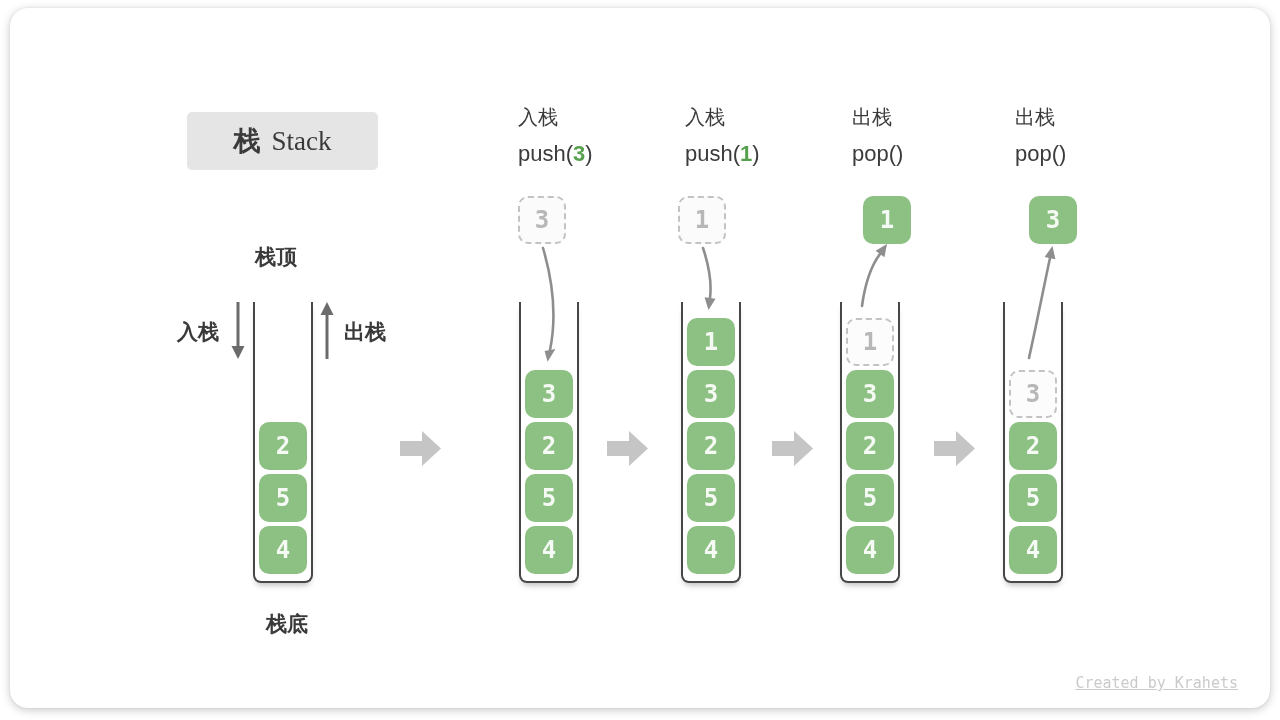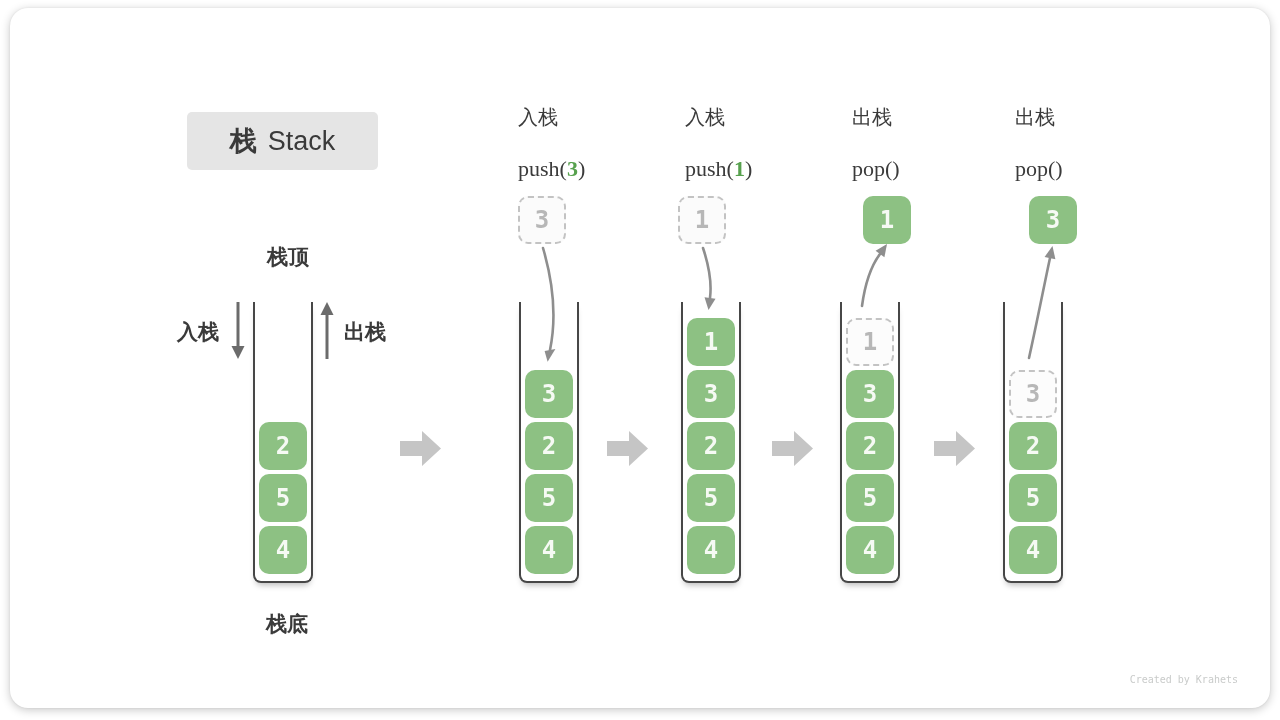--- a/index.html
+++ b/index.html
@@ -15,33 +15,33 @@
     box-shadow:0 2px 10px rgba(0,0,0,.22), 0 0 2px rgba(0,0,0,.08);
   }
   
   .title-box{
     position:absolute;left:187px;top:112px;width:191px;height:58px;
     background:#e5e5e5;border-radius:5px;
     display:flex;align-items:center;justify-content:center;
     color:#3a3a3a;font-size:27px;
   }
   .title-zh{font-weight:bold;}
-  .title-en{font-family:Liberation Sans, sans-serif;margin-left:11px;}
+  .title-en{font-family:Liberation Serif, serif;margin-left:11px;}
   
   .zh-label{
     position:absolute;color:#3a3a3a;font-size:21px;font-weight:bold;
     white-space:nowrap;
   }
   .centered{transform:translateX(-50%);}
   
   .op{position:absolute;top:104px;white-space:nowrap;}
   .op-zh{font-size:20px;color:#3b3b3b;line-height:26px;}
   .op-code{
-    font-family:Liberation Serif, serif;font-size:22px;color:#3b3b3b;
-    line-height:26px;margin-top:26px;
+    font-family:Liberation Sans, sans-serif;font-size:22px;color:#3b3b3b;
+    line-height:26px;margin-top:11px;
   }
   .op-arg{color:#57a14e;font-weight:bold;}
   
   .stack{
     position:absolute;top:302px;width:60px;height:281px;
     border-left:2px solid #474747;border-right:2px solid #474747;
     border-bottom:2px solid #474747;border-radius:0 0 8px 8px;
     background:#ffffff;
     box-shadow:0 5px 6px -3px rgba(0,0,0,.28);
     box-sizing:border-box;
@@ -63,34 +63,34 @@
     display:flex;align-items:center;justify-content:center;
     font-family:"DejaVu Sans Mono", monospace;font-size:24px;font-weight:bold;
   }
   .float-cell.ghost{border:2px dashed #c3c3c3;background:#fbfbfb;color:#b7b7b7;}
   .float-cell.green{background:#8dc183;color:#f6faf4;}
   
   .overlay{position:absolute;left:0;top:0;pointer-events:none;}
   
   .watermark{
     position:absolute;right:42px;top:674px;
-    font-family:"DejaVu Sans Mono", monospace;font-size:10px;color:#c9cbca;
+    font-family:"DejaVu Sans Mono", monospace;font-size:15px;color:#c9cbca;text-decoration:underline;
   }
 </style>
 </head>
 <body>
 
 <div class="card"></div>
 
 <div class="title-box">
   <span class="title-zh">栈</span>
   <span class="title-en">Stack</span>
 </div>
 
-<div class="zh-label centered" style="left:288px;top:243px;">栈顶</div>
+<div class="zh-label centered" style="left:276px;top:243px;">栈顶</div>
 <div class="zh-label centered" style="left:287px;top:610px;text-align:center;">栈底</div>
 <div class="zh-label" style="left:177px;top:318px;">入栈</div>
 <div class="zh-label" style="left:344px;top:318px;">出栈</div>
 
 <div class="op" style="left:518px;">
   <div class="op-zh">入栈</div>
   <div class="op-code"><span>push(</span><span class="op-arg">3</span><span>)</span></div>
 </div>
 <div class="op" style="left:685px;">
   <div class="op-zh">入栈</div>

